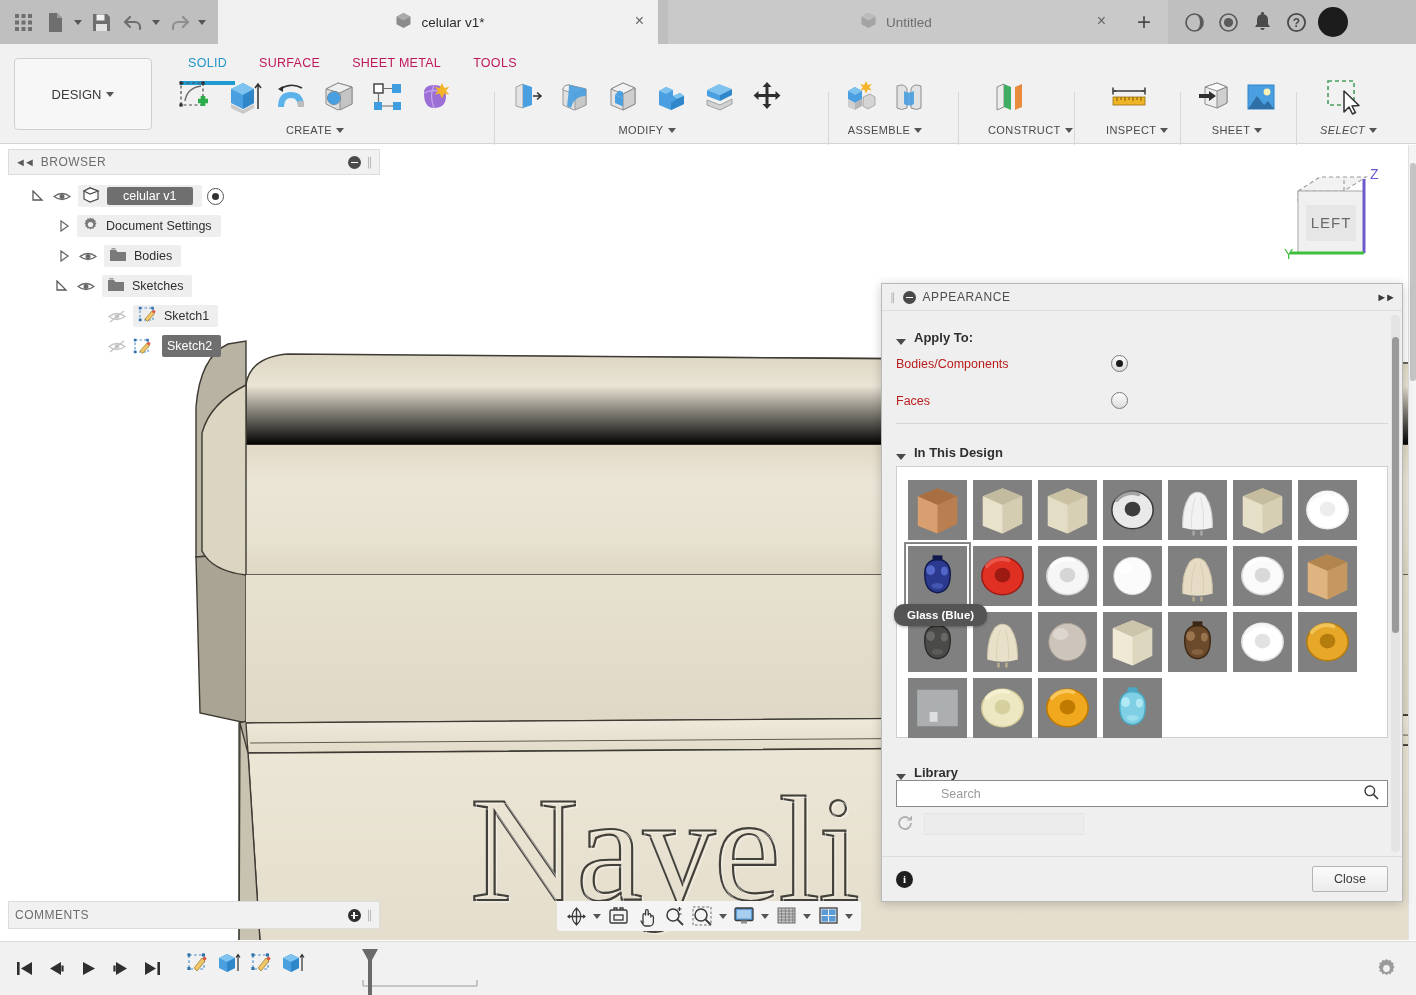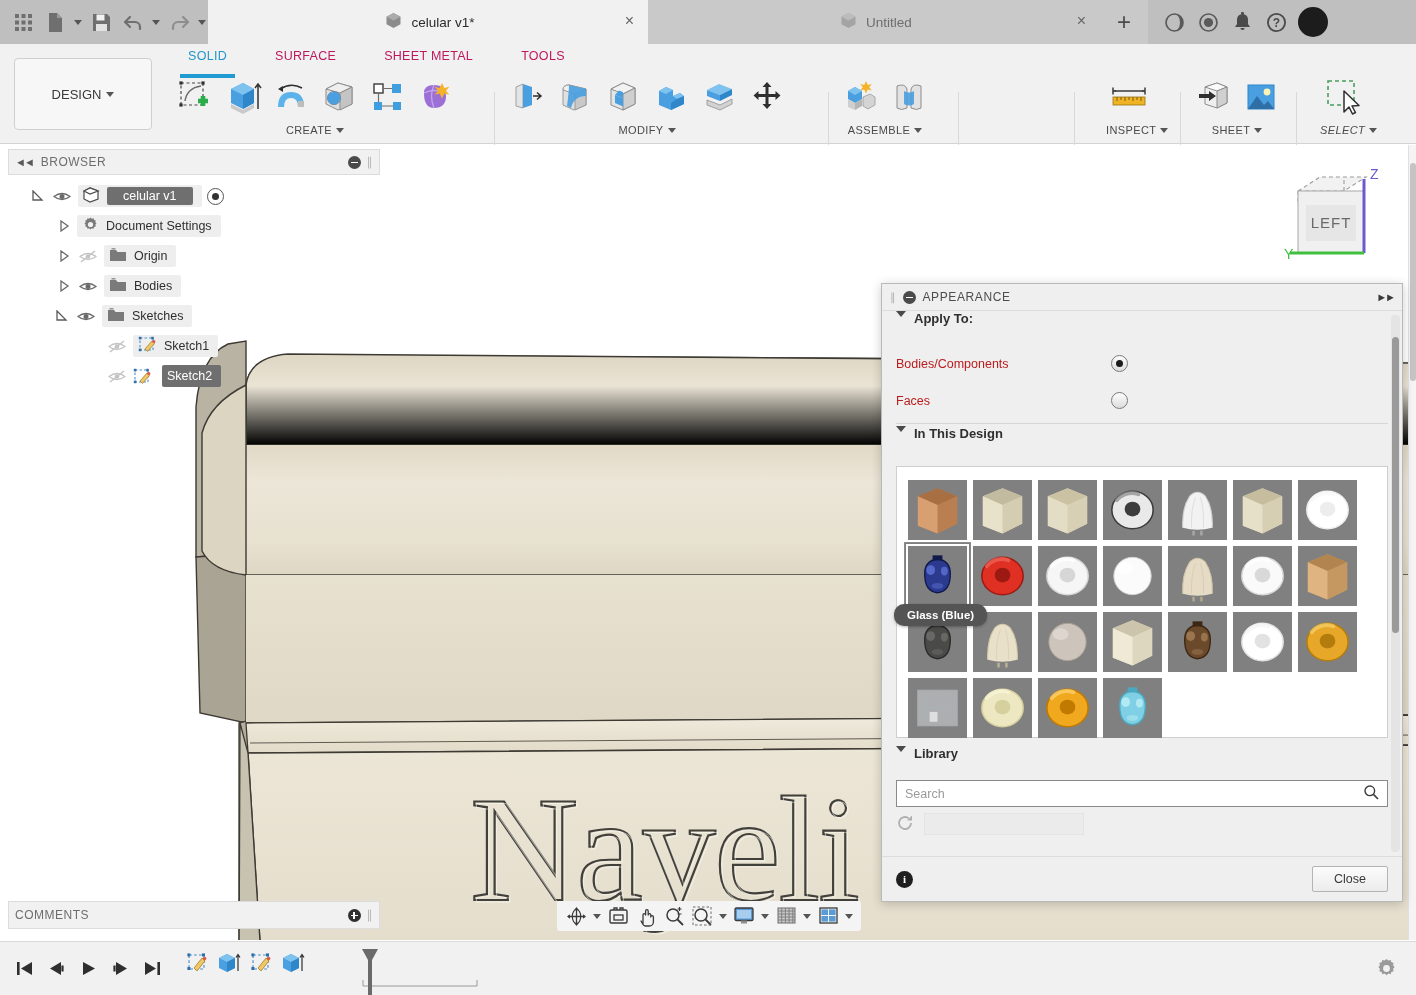--- a/index.html
+++ b/index.html
@@ -26,20 +26,21 @@
   }
   .qa-caret{ width:12px;height:34px;display:flex;align-items:center;justify-content:center;cursor:pointer;}
   .caret-dn{
     width:0;height:0;border-left:4px solid transparent;border-right:4px solid transparent;
     border-top:5px solid #555;
   }
   .tab{
     height:44px; display:flex; align-items:center; gap:9px;
     padding:0 14px 0 18px; position:relative; cursor:pointer;
     font-size:13.5px;
+    margin-left:10px;
   }
   .tab.active{ background:#f1f1f1; color:#2b2b2b; }
   .tab.inactive{ background:#c9c9c9; color:#6e6e6e; }
   .tab .tab-title{ white-space:nowrap; }
   .tab-close{
     font-size:16px; color:#666; margin-left:26px; line-height:1; cursor:pointer;
     font-family:"Liberation Sans",sans-serif;
   }
   .tab.active{ width:440px; justify-content:center; }
   .tab.inactive{ width:452px; justify-content:center; }
@@ -56,21 +57,21 @@
   #ribbon{
     position:absolute;left:0;top:44px;width:1416px;height:100px;
     background:#f1f1f1; border-bottom:1px solid #d4d4d4;
   }
   #design-btn{
     position:absolute;left:14px;top:14px;width:138px;height:72px;
     border:1px solid #d0d0d0;border-radius:4px;background:#f7f7f7;
     display:flex;align-items:center;justify-content:center;gap:5px;
     font-size:13px;color:#3a3a3a;cursor:pointer;
   }
-  #tabrow{ position:absolute;left:172px;top:2px;height:24px;display:flex;gap:16px; }
+  #tabrow{ position:absolute;left:172px;top:9px;height:24px;display:flex;gap:0; }
   .rtab{
     padding:3px 16px;font-size:12.5px;color:#be185d;cursor:pointer;letter-spacing:.3px;
     position:relative;
   }
   .rtab.sel{ color:#2196c9; }
   .rtab.sel::after{
     content:""; position:absolute;left:8px;right:8px;bottom:-8px;height:4px;background:#1f9bd1;
   }
   .rgroup{ position:absolute; top:30px; height:68px; display:flex; flex-direction:column; }
   .rgroup .icons{ display:flex;align-items:flex-end;gap:2px;height:46px; }
@@ -181,21 +182,21 @@
   #ap-title .tgrip{ color:#b0b0b0;font-size:11px;}
   #ap-title .expand{ margin-left:auto;color:#3a3a3a;font-size:11px;letter-spacing:-2px;cursor:pointer;}
   #ap-body{
     flex:1; overflow:hidden; position:relative; background:#efefef;
     border-bottom:1px solid #dcdcdc;
   }
   #ap-scroll{ position:absolute;right:2px;top:4px;width:9px;bottom:4px;background:#e4e4e4;border-radius:4px;}
   #ap-scroll .thumb{ position:absolute;left:1px;top:22px;width:7px;height:296px;background:#9a9a9a;border-radius:4px;cursor:pointer;}
   .sect{ padding:0 14px; }
   .sect-hd{
-    display:flex;align-items:flex-start;gap:8px;height:34px;font-size:13px;font-weight:bold;color:#2f2f2f;cursor:pointer;
+    display:flex;align-items:flex-end;gap:8px;height:34px;font-size:13px;font-weight:bold;color:#2f2f2f;cursor:pointer;
   }
   .tri{ width:0;height:0;border-left:5px solid transparent;border-right:5px solid transparent;border-top:6px solid #4a4a4a;}
   .ap-row{ display:flex;align-items:center;height:37px;font-size:12.5px;color:#b91c1c; }
   .ap-row .lbl{ width:215px; }
   .radio{
     width:17px;height:17px;border-radius:50%;border:1.5px solid #7a7a7a;
     background:linear-gradient(#fdfdfd,#dcdcdc);display:flex;align-items:center;justify-content:center;cursor:pointer;
   }
   .radio.on i{ width:7px;height:7px;border-radius:50%;background:#1a1a1a;display:block; }
   .divider{ height:1px;background:#d6d6d6;margin:4px 0 2px 0; }
@@ -220,20 +221,21 @@
   }
 
   #lib-sect{ margin-top:8px; }
   #searchbox{
     margin:0 14px;height:27px;border:1px solid #8a8a8a;background:#fff;
     display:flex;align-items:center;padding:0 8px;
   }
   #searchbox input{
     flex:1;border:0;outline:0;font-size:12.5px;color:#2f2f2f;background:transparent;
     font-family:"Liberation Sans",sans-serif;
+    margin-left:36px;
   }
   #searchbox input::placeholder{ color:#9a9a9a; }
   #lib-row{
     margin:6px 14px 0 14px;display:flex;align-items:center;gap:10px;height:22px;
     opacity:.35;overflow:hidden;
   }
   .lib-pill{ background:#e4e4e4;border:1px solid #d0d0d0;height:22px;width:160px;}
   #ap-footer{
     height:44px;background:#efefef;display:flex;align-items:center;padding:0 14px;
   }
@@ -512,20 +514,35 @@
         </svg>
       </div>
     </div>
     <div class="glabel">
       <span>ASSEMBLE</span>
       <span class="caret-dn"></span>
     </div>
   </div>
   <div class="rsep" style="left:958px;"></div>
 
+  <div class="rgroup" style="left:968px;">
+    <div class="icons" style="padding-left:20px;">
+      <div class="ricon">
+        <svg width="40" height="40" viewBox="0 0 40 40">
+          <path d="M6 10 L13 7 L13 30 L6 33 Z" fill="#ededed" stroke="#8d8d8d" stroke-width="1"></path>
+          <path d="M13 7 L20 10 L20 33 L13 30 Z" fill="#3fae63"></path>
+          <path d="M24 10 L31 7 L31 30 L24 33 Z" fill="#e98b3c"></path>
+        </svg>
+      </div>
+    </div>
+    <div class="glabel" style="padding-left:20px;">
+      <span>CONSTRUCT</span>
+      <span class="caret-dn"></span>
+    </div>
+  </div>
   <div class="rsep" style="left:1074px;"></div>
 
   <div class="rgroup" style="left:1084px;">
     <div class="icons" style="padding-left:22px;">
       <div class="ricon">
         <svg width="44" height="40" viewBox="0 0 44 40">
           <path d="M6 14 h32 M6 10.5 v7 M38 10.5 v7 M8 14 h28" stroke="#3a3a3a" stroke-width="1.5"></path>
           <path d="M9 13 l-3 1 3 1Z M35 13 l3 1 -3 1Z" fill="#3a3a3a"></path>
           <rect x="6" y="20" width="32" height="8" fill="#f0b323" stroke="#9a7415" stroke-width=".8"></rect>
           <g stroke="#6d5210" stroke-width=".9">
@@ -721,43 +738,20 @@
           <svg width="17" height="17" viewBox="0 0 17 17">
               <path d="M8.5 1.5 l1.3 1.2 1.7-.5 .6 1.7 1.7 .6 -.5 1.7 1.2 1.3 -1.2 1.3 .5 1.7 -1.7 .6 -.6 1.7 -1.7 -.5 -1.3 1.2 -1.3 -1.2 -1.7 .5 -.6 -1.7 -1.7 -.6 .5 -1.7 -1.2 -1.3 1.2 -1.3 -.5 -1.7 1.7 -.6 .6 -1.7 1.7 .5Z" fill="#7a7a7a"></path>
               <circle cx="8.5" cy="8.5" r="2.6" fill="#f1f1f1"></circle>
             </svg>
         </span>
         <span>Document Settings</span>
       </span>
     </div>
 
 
-    <div class="trow" style="padding-left:48px;">
-      <span class="tw-arrow">
-        <svg width="11" height="12" viewBox="0 0 11 12">
-            <path d="M2 1 L9 6 L2 11 Z" fill="none" stroke="#6a6a6a" stroke-width="1.3"></path>
-          </svg>
-      </span>
-      <span class="eye">
-        <svg width="18" height="13" viewBox="0 0 18 13">
-            <path d="M1 6.5 Q9 0.5 17 6.5 Q9 12.5 1 6.5Z" fill="none" stroke="#c4c4c4" stroke-width="1.3"></path>
-            <circle cx="9" cy="6.5" r="2.3" fill="#c4c4c4"></circle>
-            <line x1="2" y1="12" x2="16" y2="1" stroke="#c4c4c4" stroke-width="1.5"></line>
-          </svg>
-      </span>
-      <span class="tchip">
-        <span>
-          <svg width="18" height="15" viewBox="0 0 18 15">
-              <path d="M1 3 h6 l1.5 2 H17 v9 H1Z" fill="#7a7a7a"></path>
-              <rect x="2.5" y="1" width="4" height="1.6" fill="#9a9a9a"></rect>
-            </svg>
-        </span>
-        <span>Origin</span>
-      </span>
-    </div>
 
     <div class="trow" style="padding-left:48px;">
       <span class="tw-arrow">
         <svg width="11" height="12" viewBox="0 0 11 12">
             <path d="M2 1 L9 6 L2 11 Z" fill="none" stroke="#6a6a6a" stroke-width="1.3"></path>
           </svg>
       </span>
       <span class="eye">
         <svg width="18" height="13" viewBox="0 0 18 13">
             <path d="M1 6.5 Q9 0.5 17 6.5 Q9 12.5 1 6.5Z" fill="none" stroke="#6a6a6a" stroke-width="1.3"></path>

